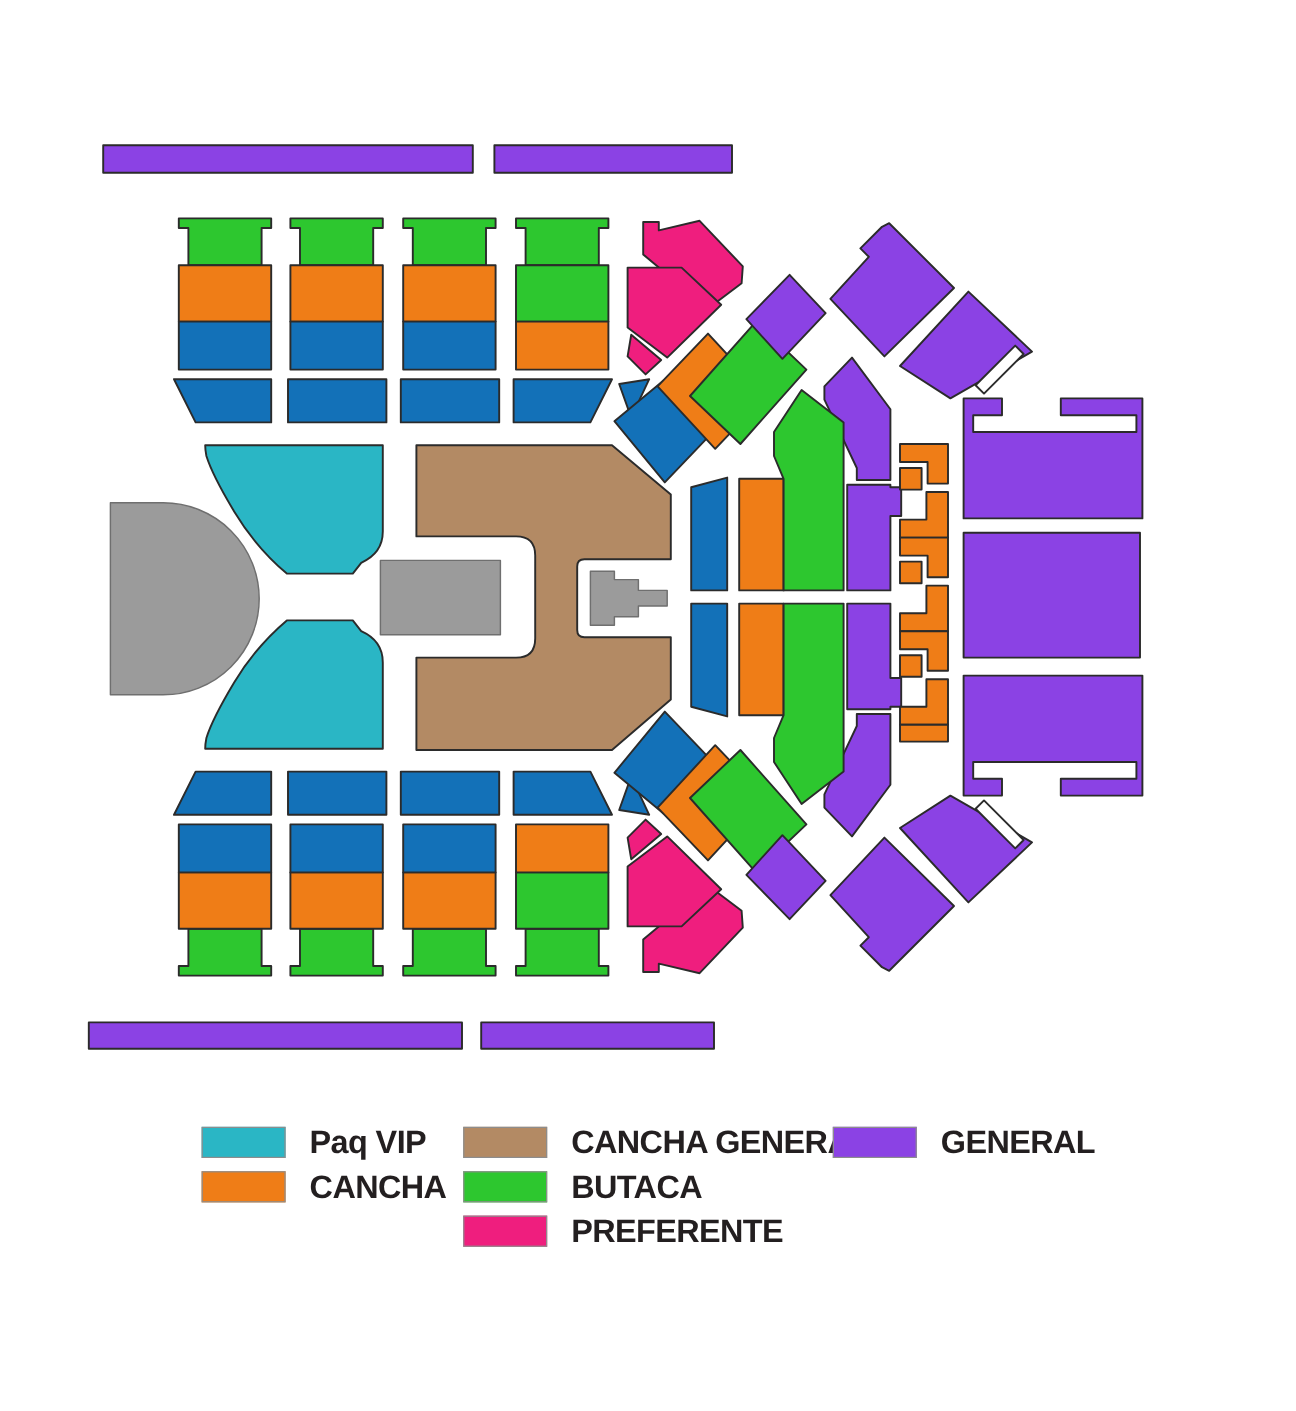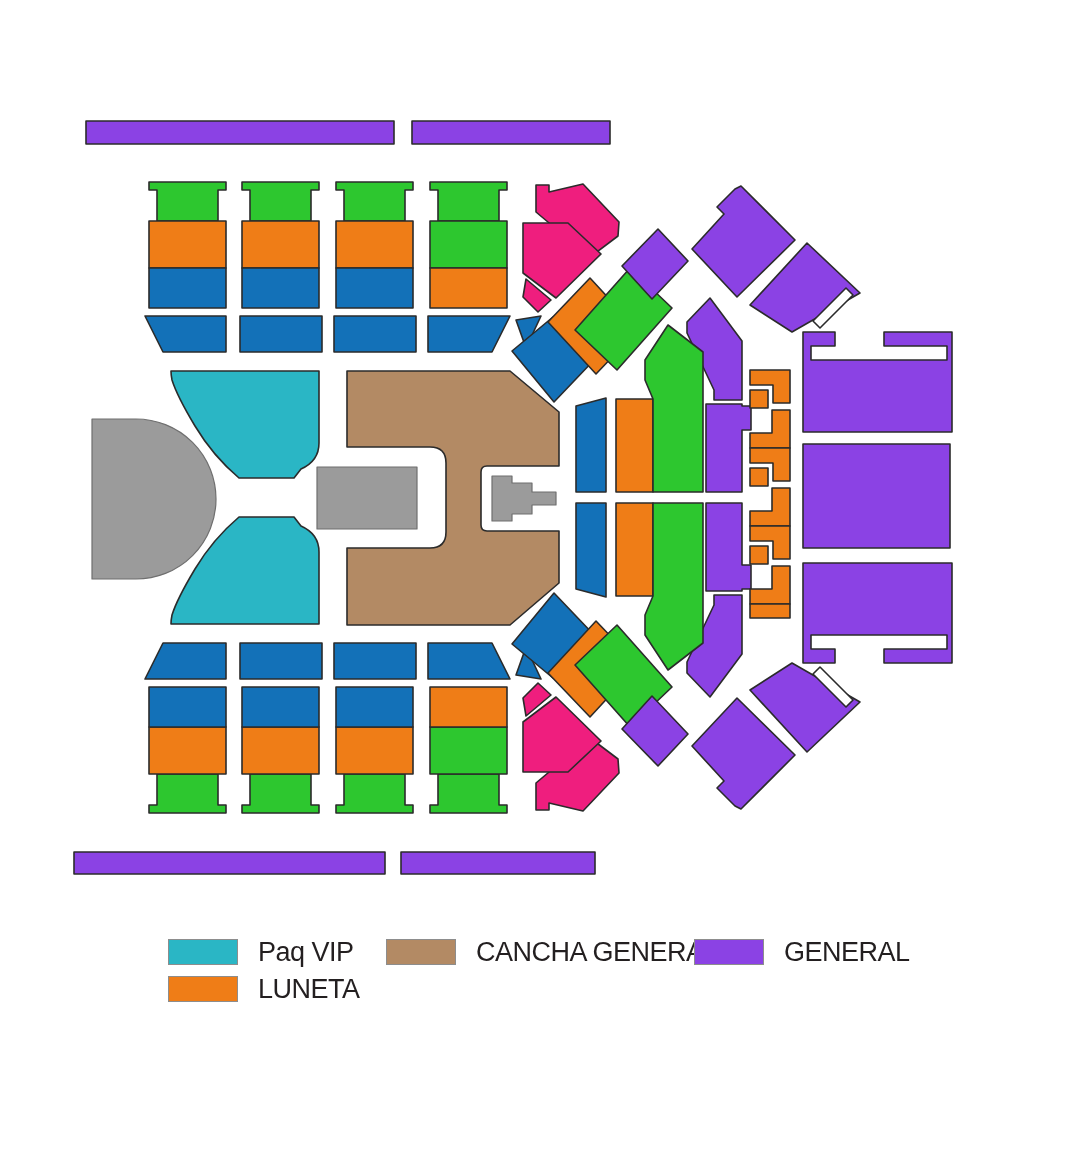--- a/index.html
+++ b/index.html
@@ -3,21 +3,21 @@
 <meta charset="utf-8">
 <style>
   html,body{margin:0;padding:0;}
   body{
     width:1080px;height:1176px;position:relative;background:#ffffff;
     font-family:"Liberation Sans", sans-serif;overflow:hidden;
   }
   #stage-wrap{position:absolute;inset:0;}
   svg [data-cat]{stroke-width:1.6;stroke-linejoin:round;}
   svg [data-cat="stage"]{stroke-width:1.2;}
-  .legend{position:absolute;top:939px;left:0;width:1080px;height:120px;}
+  .legend{position:absolute;top:939px;left:0;width:1080px;height:120px;font-weight:bold;}
   .lcol{position:absolute;top:0;display:flex;flex-direction:column;gap:11px;}
   .litem{display:flex;align-items:center;height:26px;}
   .swatch{width:70px;height:26px;border:1px solid #8d8d8d;box-sizing:border-box;margin-right:20px;flex:0 0 auto;}
   .llabel{font-size:27px;letter-spacing:-0.5px;white-space:nowrap;line-height:26px;}
 </style>
 </head>
 <body style="background: rgb(255, 255, 255);">
 
 <div id="stage-wrap">
 <svg width="1080" height="1176" viewBox="0 0 1080 1176" xmlns="http://www.w3.org/2000/svg" xmlns:xlink="http://www.w3.org/1999/xlink">
@@ -101,27 +101,35 @@
 </div>
 
 <div class="legend" style="color: rgb(35, 31, 32);">
   <div class="lcol" style="left:168px">
     <div class="litem">
       <div class="swatch" data-cat="paq-vip" style="background: rgb(42, 182, 197);"></div>
       <span class="llabel">Paq VIP</span>
     </div>
     <div class="litem">
       <div class="swatch" data-cat="barrera" style="background: rgb(239, 125, 23);"></div>
-      <span class="llabel">LUNETA</span>
+      <span class="llabel">CANCHA</span>
     </div>
   </div>
   <div class="lcol" style="left:386px">
     <div class="litem">
       <div class="swatch" data-cat="cancha-general" style="background: rgb(179, 138, 100);"></div>
       <span class="llabel">CANCHA GENERAL</span>
+    </div>
+    <div class="litem">
+      <div class="swatch" data-cat="butaca" style="background: rgb(45, 199, 47);"></div>
+      <span class="llabel">BUTACA</span>
+    </div>
+    <div class="litem">
+      <div class="swatch" data-cat="preferente" style="background: rgb(239, 30, 126);"></div>
+      <span class="llabel">PREFERENTE</span>
     </div>
   </div>
   <div class="lcol" style="left:694px">
     <div class="litem">
       <div class="swatch" data-cat="luneta" style="background: rgb(139, 66, 228);"></div>
       <span class="llabel">GENERAL</span>
     </div>
   </div>
 </div>
 

